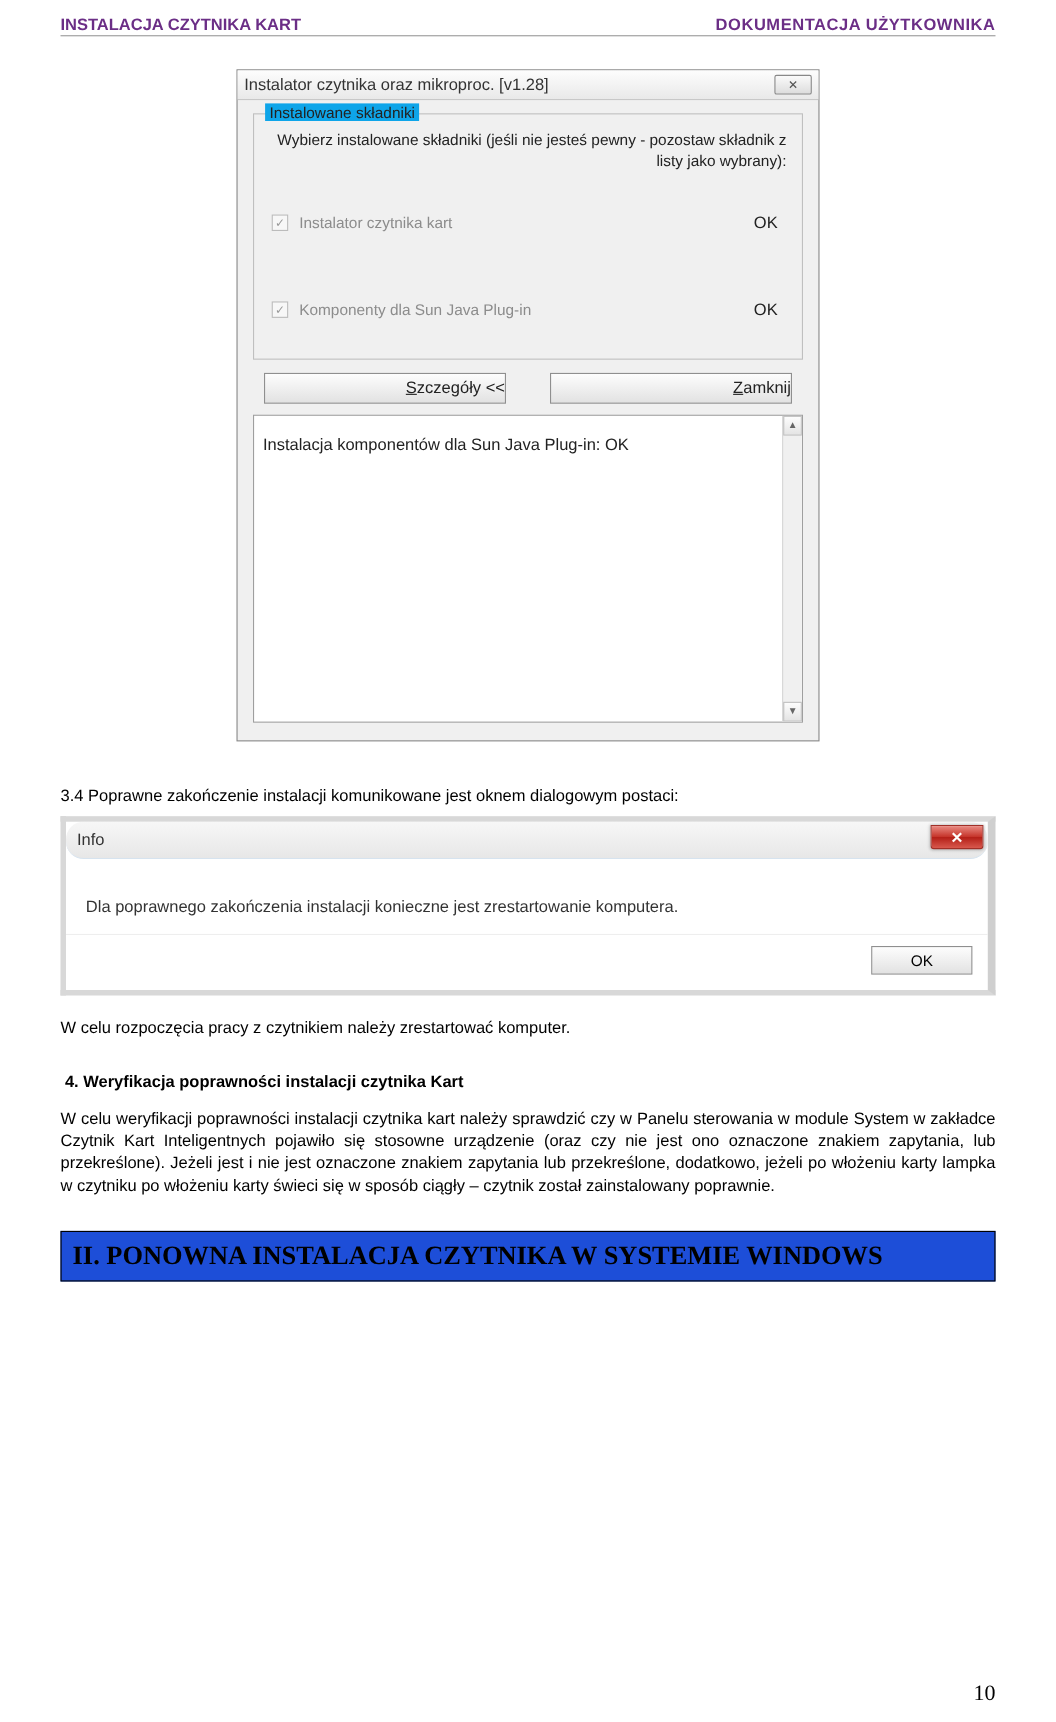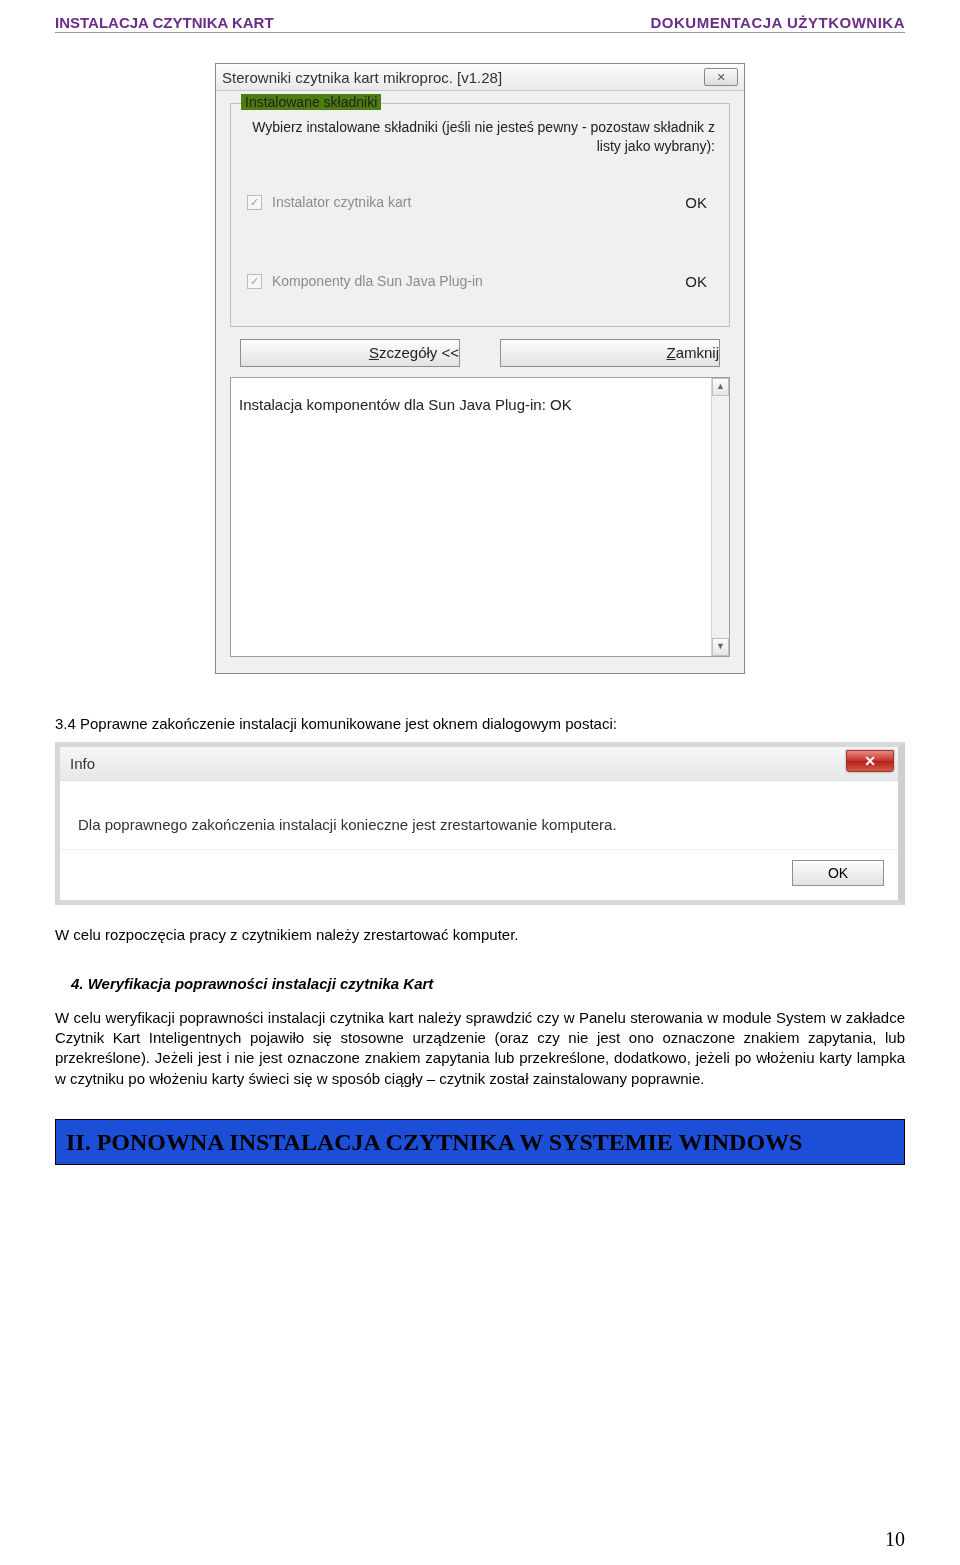--- a/index.html
+++ b/index.html
@@ -57,21 +57,21 @@
   .dialog-body { padding: 12px 14px 16px 14px; }
   .groupbox {
     border: 1px solid #bfbfbf;
     padding: 14px 14px 16px 14px;
     position: relative;
     margin-bottom: 12px;
   }
   .groupbox .legend {
     position: absolute;
     top: -10px; left: 10px;
-    background: #4d7c0f;
+    background: #0ea5e9;
     padding: 0 4px;
     font-size: 14px;
   }
   .instr { margin-bottom: 36px; line-height: 1.35; text-align: right; }
   .comp-row {
     display: flex;
     align-items: center;
     justify-content: space-between;
     padding: 2px 8px 2px 2px;
     color: #8c8c8c;
@@ -143,20 +143,21 @@
     background: #fff;
   }
   .info-titlebar {
     background: linear-gradient(#f7f7f7,#e7e7e7);
     border-bottom: 1px solid #d6e3ef;
     display: flex;
     align-items: flex-start;
     justify-content: space-between;
     padding: 3px 4px 0 10px;
     height: 34px;
+    border-radius: 16px;
   }
   .info-titlebar .t { font-size: 15px; color: #333; padding-top: 4px; }
   .aero-close {
     width: 48px; height: 22px;
     border: 1px solid #a03028;
     border-radius: 0 0 3px 3px;
     background: linear-gradient(#e98a82,#c6352b 48%,#b42018 52%,#d8584d);
     display: flex; align-items: center; justify-content: center;
     color: #fff; font-size: 14px; font-weight: bold;
     box-shadow: 0 0 3px rgba(0,0,0,.3);
@@ -175,21 +176,21 @@
   .ok-btn {
     width: 92px; height: 26px;
     border: 1px solid #8f8f8f;
     background: linear-gradient(#fdfdfd,#e2e2e2);
     display: flex; align-items: center; justify-content: center;
     font-size: 14px;
   }
 
   .plain-line { margin: 0 0 28px 0; }
 
-  .section4-title { font-weight: bold; margin: 0 0 14px 16px; font-style: italic; }
+  .section4-title { font-weight: bold; margin: 0 0 14px 4px; }
   .para-just { text-align: justify; margin: 0 0 30px 0; }
 
   .section-box {
     border: 1px solid #000;
     background: #1d4ed8;
     padding: 6px 10px;
     margin-top: 22px;
   }
   .section-box h2 {
     margin: 0;
@@ -211,21 +212,21 @@
 
 <div class="page">
 
   <div class="header-row">
     <span>INSTALACJA CZYTNIKA KART</span>
     <span class="header-right">DOKUMENTACJA  UŻYTKOWNIKA</span>
   </div>
 
   <div class="win-dialog">
     <div class="titlebar">
-      <span class="title">Sterowniki czytnika kart mikroproc. [v1.28]</span>
+      <span class="title">Instalator czytnika oraz mikroproc. [v1.28]</span>
       <div class="close-btn">✕</div>
     </div>
     <div class="dialog-body">
       <div class="groupbox">
         <div class="legend">Instalowane składniki</div>
         <div class="instr">Wybierz instalowane składniki (jeśli nie jesteś pewny - pozostaw składnik z listy jako wybrany):</div>
 
         <div class="comp-row">
           <div class="comp-left">
             <div class="chk">✓</div>

